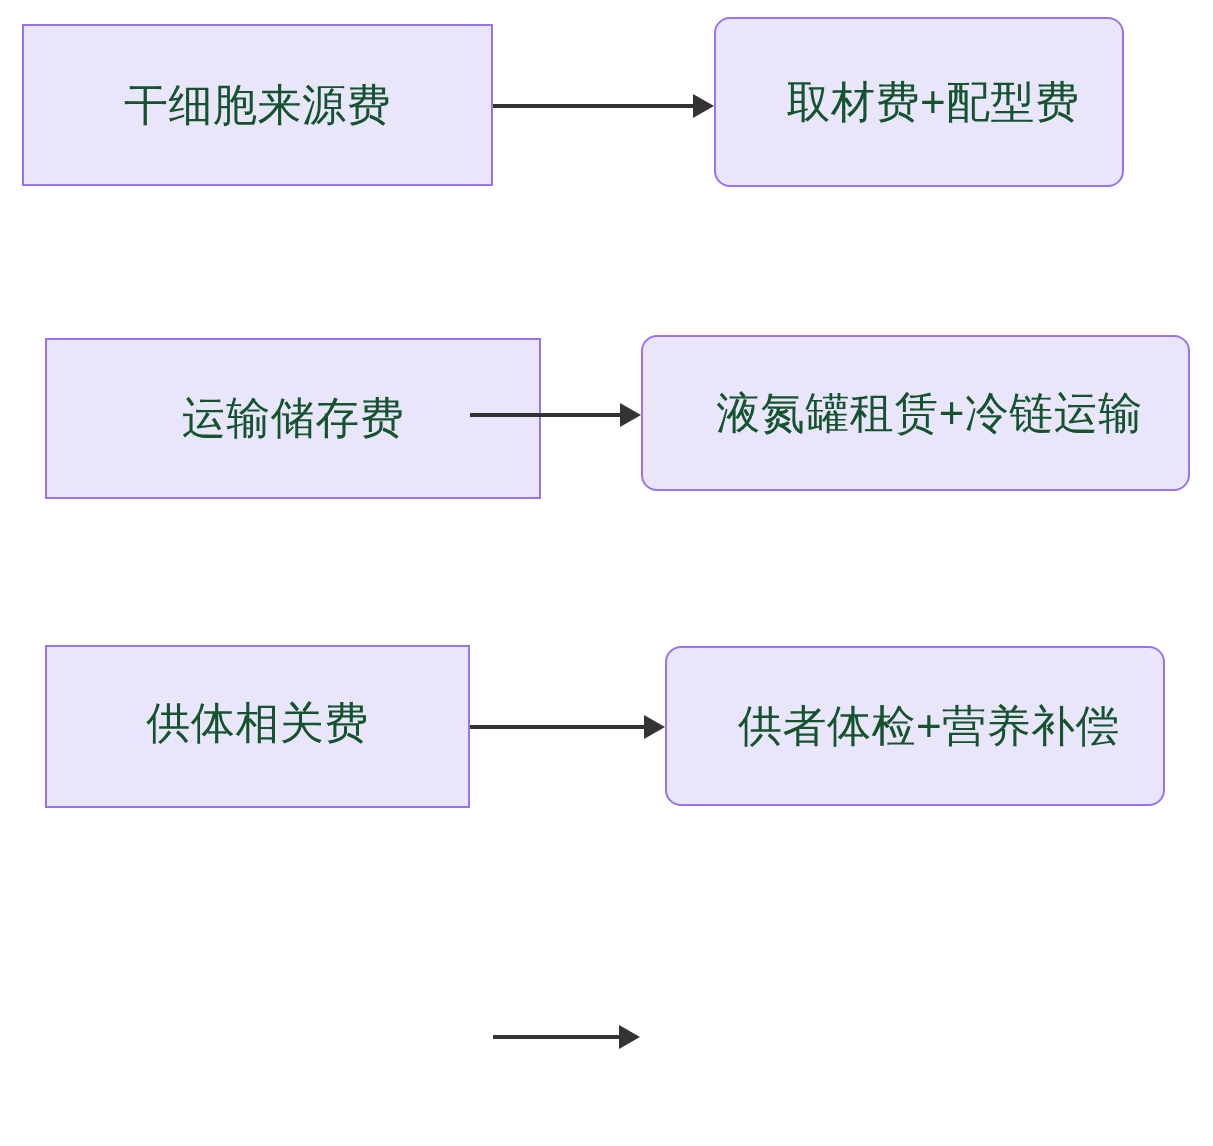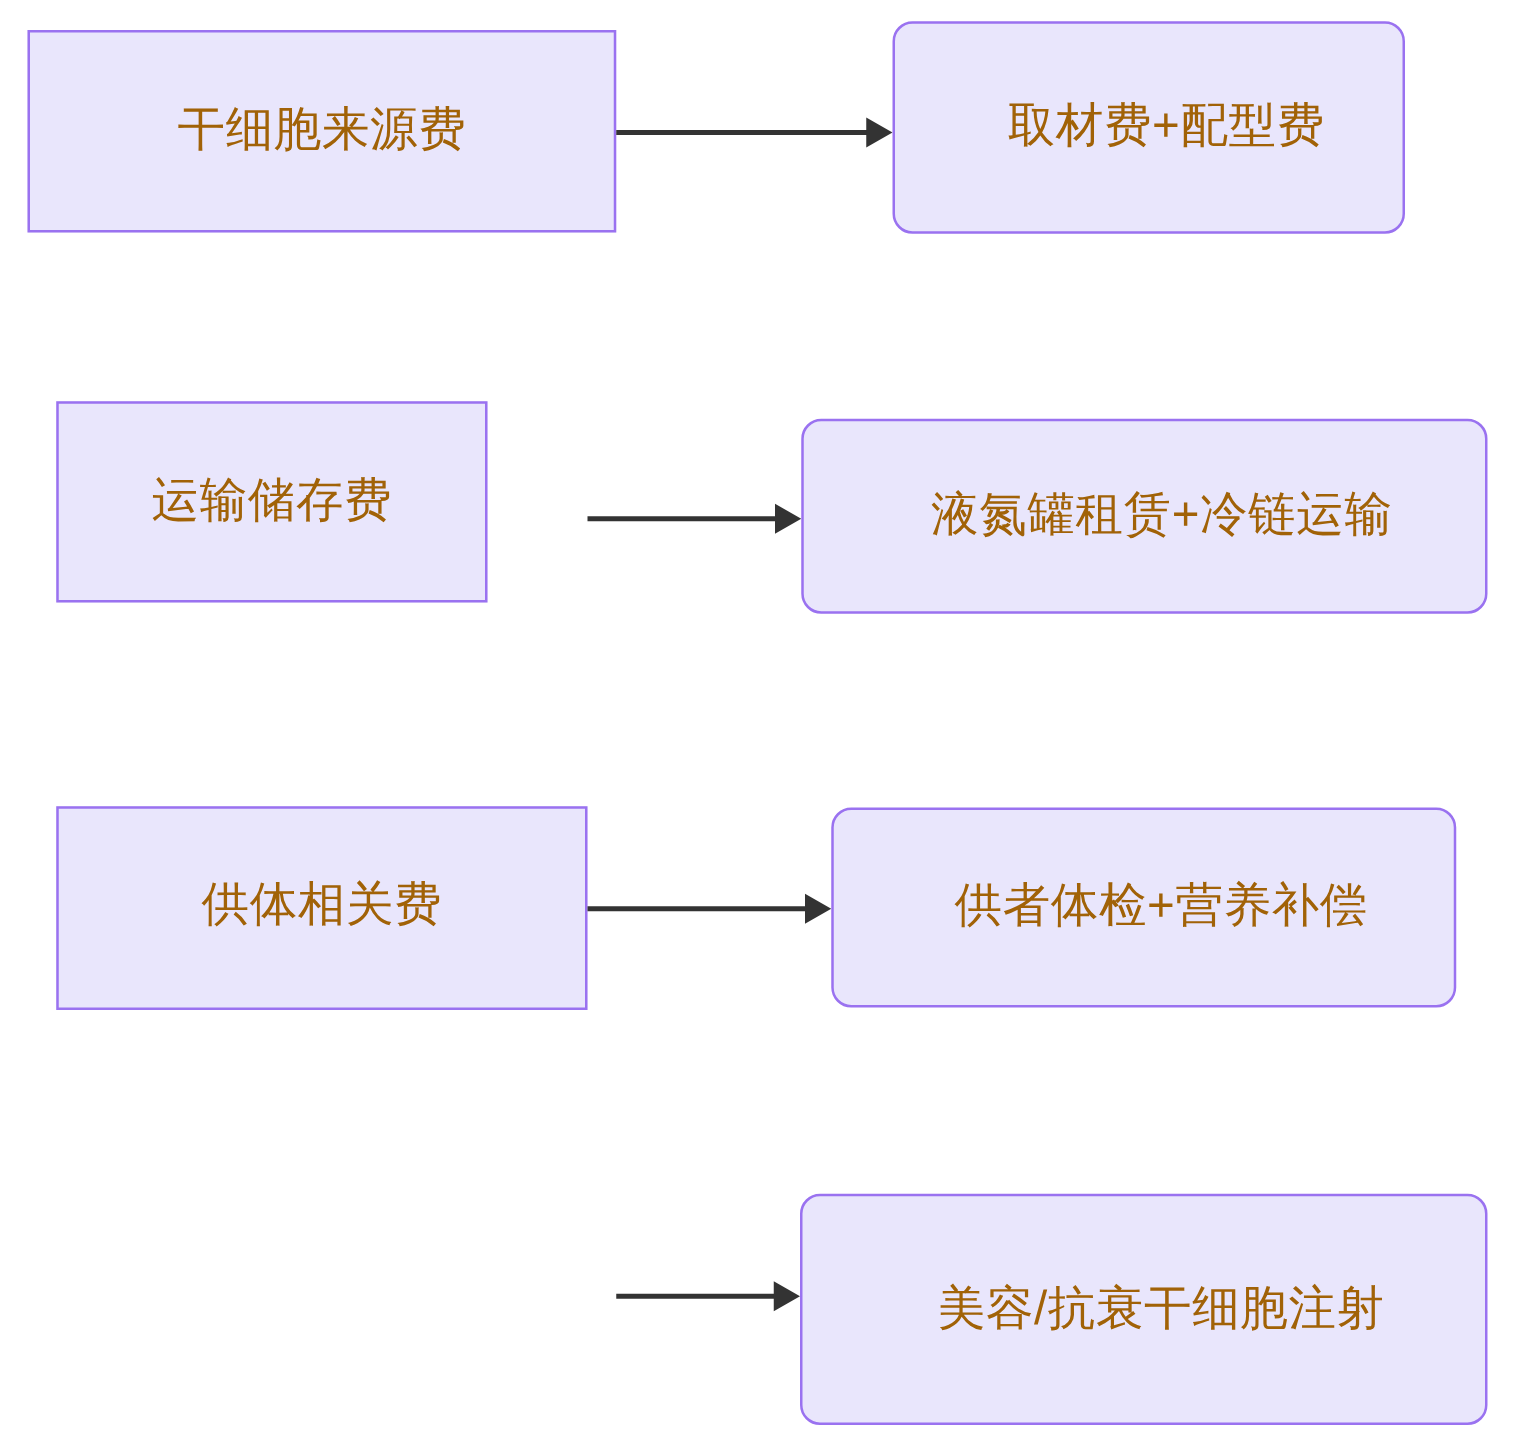--- a/index.html
+++ b/index.html
@@ -26,22 +26,22 @@
     display: flex;
     align-items: center;
     justify-content: center;
     color: #2b2b2b;
     line-height: 1.2;
     white-space: nowrap;
   }
   .node.sharp  { border-radius: 0px; }
   .node.round  { border-radius: 16px; padding-left: 28px; }
   .node-label {
-    font-size: 38px;
-    color: #a16207;
+    font-size: 44px;
+    color: #14532d;
     letter-spacing: 0.5px;
   }
   .edge {
     position: absolute;
     pointer-events: none;
   }
   .edge svg { display: block; overflow: visible; }
 </style>
 </head>
 <body>
@@ -56,21 +56,21 @@
     <svg width="221" height="40" viewBox="0 0 221 40" aria-hidden="true">
       <line x1="0" y1="20" x2="202" y2="20" stroke="#333333" stroke-width="4"></line>
       <polygon points="200,8 221,20 200,32" fill="#333333"></polygon>
     </svg>
   </div>
 
   <div class="node round" style="left:714px; top:17px; width:410px; height:170px;">
     <span class="node-label">取材费+配型费</span>
   </div>
 
-  <div class="node sharp" style="left:45px; top:321px; width:345px; height:161px;">
+  <div class="node sharp" style="left:45px; top:338px; width:496px; height:161px;">
     <span class="node-label">运输储存费</span>
   </div>
 
   <div class="edge" style="left:470px; top:395px; width:171px; height:40px;">
     <svg width="171" height="40" viewBox="0 0 171 40" aria-hidden="true">
       <line x1="0" y1="20" x2="152" y2="20" stroke="#333333" stroke-width="4"></line>
       <polygon points="150,8 171,20 150,32" fill="#333333"></polygon>
     </svg>
   </div>
 
@@ -94,17 +94,14 @@
   </div>
 
 
   <div class="edge" style="left:493px; top:1017px; width:147px; height:40px;">
     <svg width="147" height="40" viewBox="0 0 147 40" aria-hidden="true">
       <line x1="0" y1="20" x2="128" y2="20" stroke="#333333" stroke-width="4"></line>
       <polygon points="126,8 147,20 126,32" fill="#333333"></polygon>
     </svg>
   </div>
 
-  <div class="node round" style="left:640px; top:955px; width:550px; height:185px;">
-    <span class="node-label">美容/抗衰干细胞注射</span>
-  </div>
 
 </div>
 
 </body></html>

